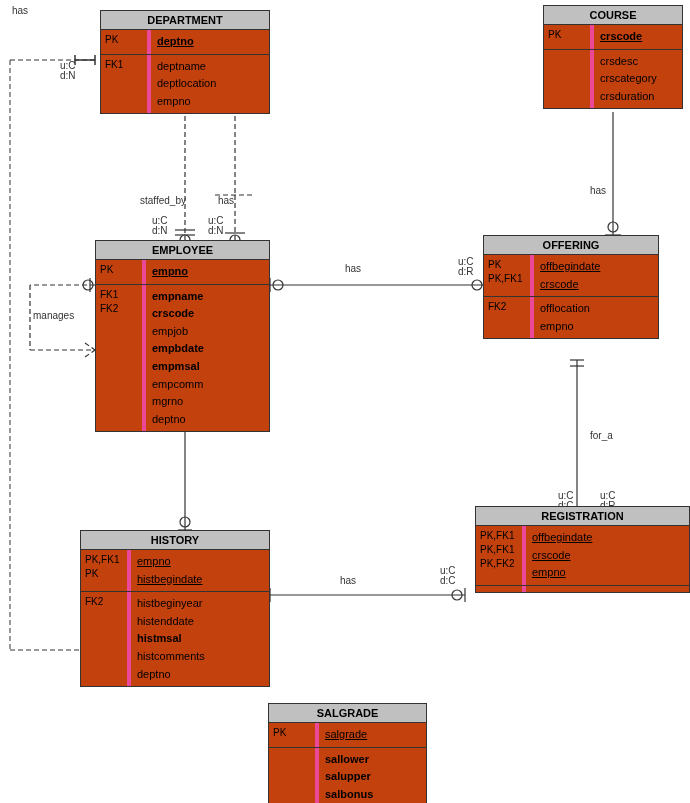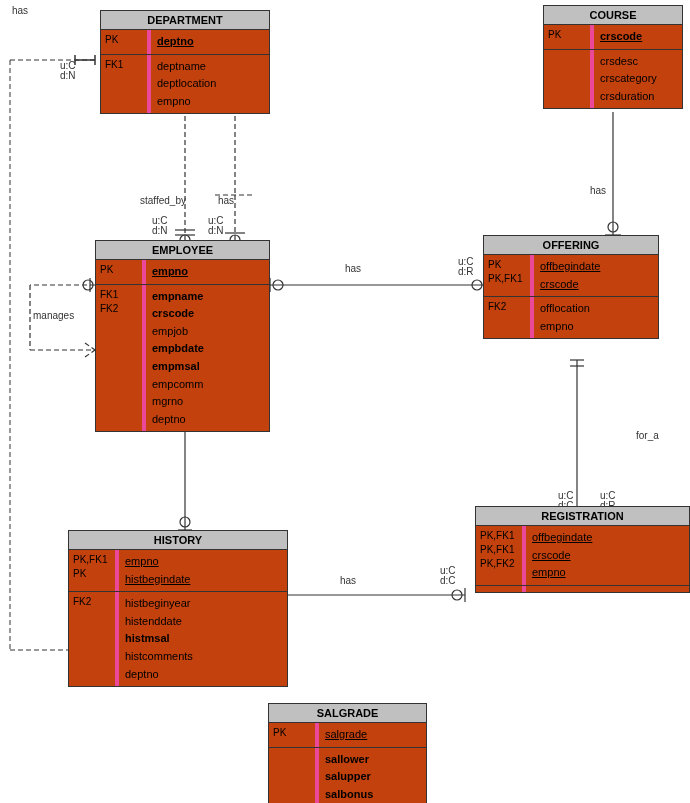--- a/index.html
+++ b/index.html
@@ -150,21 +150,21 @@
     <circle cx="88" cy="648" r="5" fill="none" stroke="#333" stroke-width="1.2"></circle>
 
   </svg>
 
   <div class="label-text" style="top:195px; left:140px;">staffed_by</div>
   <div class="label-text" style="top:195px; left:218px;">has</div>
   <div class="label-text" style="top:263px; left:345px;">has</div>
   <div class="label-text" style="top:310px; left:33px;">manages</div>
   <div class="label-text" style="top:575px; left:340px;">has</div>
   <div class="label-text" style="top:185px; left:590px;">has</div>
-  <div class="label-text" style="top:430px; left:590px;margin-left:46px;">for_a</div>
+  <div class="label-text" style="top:430px; left:590px;">for_a</div>
   <div class="label-text" style="top:5px; left:12px;">has</div>
 
   <div class="label-text" style="top:215px; left:152px;">u:C</div>
   <div class="label-text" style="top:225px; left:152px;">d:N</div>
   <div class="label-text" style="top:215px; left:208px;">u:C</div>
   <div class="label-text" style="top:225px; left:208px;">d:N</div>
   <div class="label-text" style="top:256px; left:458px;">u:C</div>
   <div class="label-text" style="top:266px; left:458px;">d:R</div>
   <div class="label-text" style="top:490px; left:558px;">u:C</div>
   <div class="label-text" style="top:500px; left:558px;">d:C</div>
@@ -210,21 +210,21 @@
         empjob<br>
         <span class="bold">empbdate</span><br>
         <span class="bold">empmsal</span><br>
         empcomm<br>
         mgrno<br>
         deptno
       </div>
     </div>
   </div>
 
-  <div class="entity" style="top:530px; left:68px; width:220px;">
+  <div class="entity" style="top:530px; left:80px; width:190px;">
     <div class="entity-header">HISTORY</div>
     <div class="entity-row">
       <div class="entity-pk-col" style="white-space:pre-line; font-size:10px;">PK,FK1
 PK</div>
       <div class="entity-fields-col">
         <span class="underline">empno</span><br>
         <span class="underline">histbegindate</span>
       </div>
     </div>
     <div class="entity-row">

